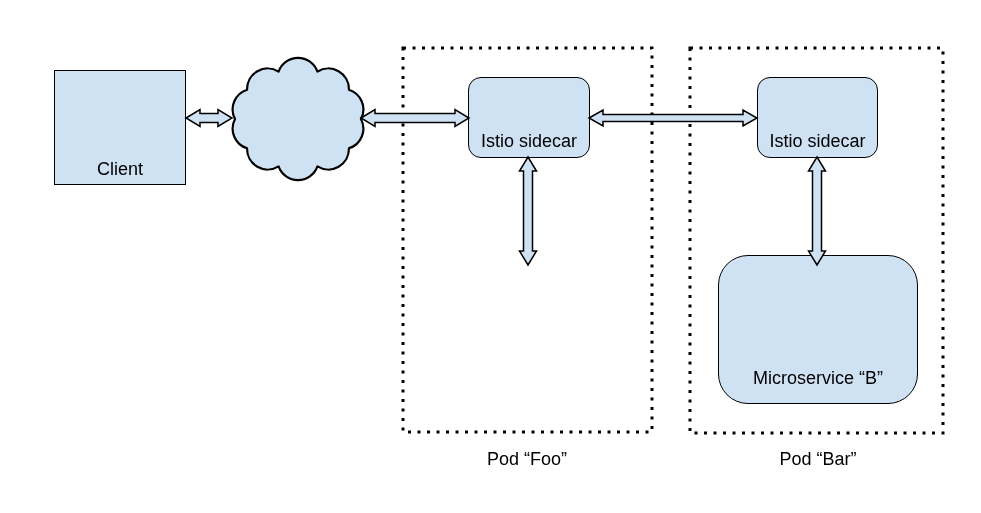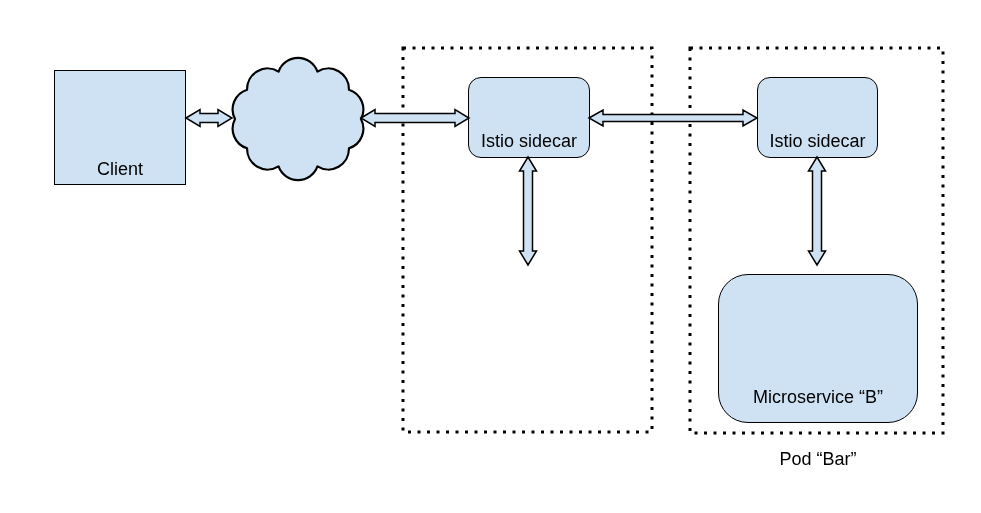--- a/index.html
+++ b/index.html
@@ -76,21 +76,21 @@
 
   <div class="node sidecar" style="left:468px;top:77px;width:122px;height:81px">
     <span class="lbl">Istio sidecar</span>
   </div>
 
   <div class="node sidecar" style="left:757px;top:77px;width:121px;height:81px">
     <span class="lbl">Istio sidecar</span>
   </div>
 
 
-  <div class="node micro" style="left:718px;top:274px;width:200px;height:149px">
+  <div class="node micro" style="left:718px;top:255px;width:200px;height:149px">
     <span class="lbl">Microservice “B”</span>
   </div>
 
   <svg class="abs" style="left:185px;top:107px" width="48" height="22">
     <polygon class="shape-path" stroke-width="1.5" points="1,11 15,2.5 15,6.5 33,6.5 33,2.5 47,11 33,19.5 33,15.5 15,15.5 15,19.5"></polygon>
   </svg>
 
   <svg class="abs" style="left:360px;top:107px" width="110" height="22">
     <polygon class="shape-path" stroke-width="1.5" points="1,11 15,2.5 15,6.5 95,6.5 95,2.5 109,11 95,19.5 95,15.5 15,15.5 15,19.5"></polygon>
   </svg>
@@ -100,15 +100,16 @@
   </svg>
 
   <svg class="abs" style="left:517px;top:156px" width="22" height="110">
     <polygon class="shape-path" stroke-width="1.5" points="11,1 19.5,15 15.5,15 15.5,95 19.5,95 11,109 2.5,95 6.5,95 6.5,15 2.5,15"></polygon>
   </svg>
 
   <svg class="abs" style="left:806px;top:156px" width="22" height="110">
     <polygon class="shape-path" stroke-width="1.5" points="11,1 19.5,15 15.5,15 15.5,95 19.5,95 11,109 2.5,95 6.5,95 6.5,15 2.5,15"></polygon>
   </svg>
 
+  <div class="pod-label" style="left:427px;top:449px;width:200px">Pod “Foo”</div>
   <div class="pod-label" style="left:718px;top:449px;width:200px">Pod “Bar”</div>
 
 </div>
 
 </body></html>

